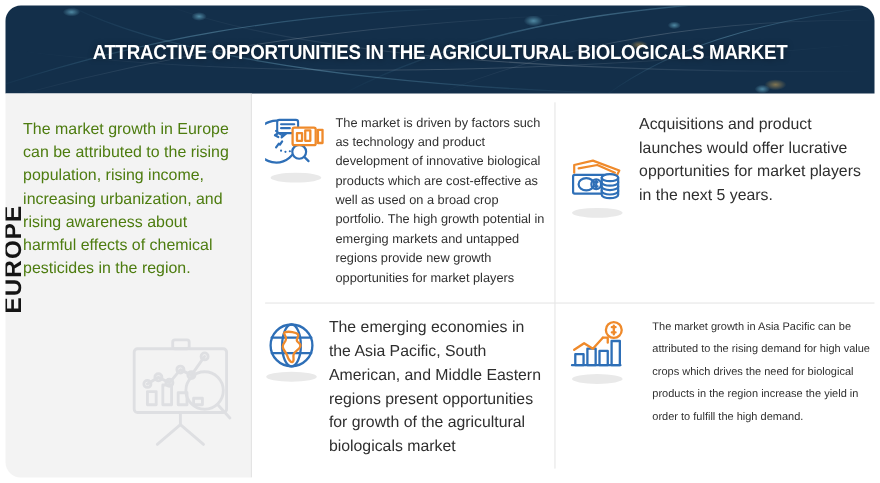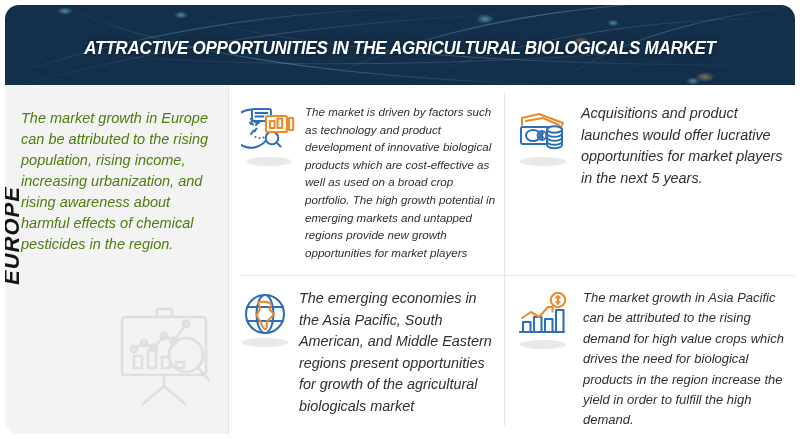--- a/index.html
+++ b/index.html
@@ -8,21 +8,20 @@
     width:800px;height:439px;
     background:#ffffff;
     font-family:"Liberation Sans", sans-serif;
     overflow:hidden;
   }
   .infographic{
     position:relative;
     width:756px;height:439px;
     background:#ffffff;
     box-sizing:border-box;
-    font-style:italic;
   }
 
   
   .banner{
     position:absolute;
     left:5px;top:5px;
     width:790px;height:80px;
     border-radius:14px 14px 0 0;
     overflow:hidden;
     background:
@@ -131,27 +130,27 @@
     border-radius:50%;
     background:#e9e9e9;
   }
   .cell .txt{
     color:#2f2f2f;
   }
 
   
   .cell-m-top{ left:236px; top:18px; width:258px; }
   .cell-m-bot{ left:236px; top:203px; width:258px; }
-  .cell-r-top{ left:512px; top:18px; width:278px; }
+  .cell-r-top{ left:512px; top:18px; width:278px;align-items:flex-end; }
   .cell-r-bot{ left:512px; top:203px; width:278px; }
 
   .cell-m-top .txt{ font-size:11.6px; line-height:17.6px; margin-left:8px; width:196px;}
   .cell-m-bot .txt{ font-size:14.4px; line-height:21.5px; margin-left:10px; width:200px;}
   .cell-r-top .txt{ font-size:14.4px; line-height:21.5px; margin-left:12px; width:222px;}
-  .cell-r-bot .txt{ font-size:13px; line-height:20.4px; margin-left:14px; width:226px;}
+  .cell-r-bot .txt{ font-size:10px; line-height:20.4px; margin-left:24px; width:226px;}
 
   .cell-m-top .ico{ margin-top:2px; }
   .cell-m-bot .ico{ margin-top:2px; }
   .cell-r-top .ico{ margin-top:6px; }
   .cell-r-bot .ico{ margin-top:2px; }
 
   svg{display:block;}
 </style>
 </head>
 <body>

